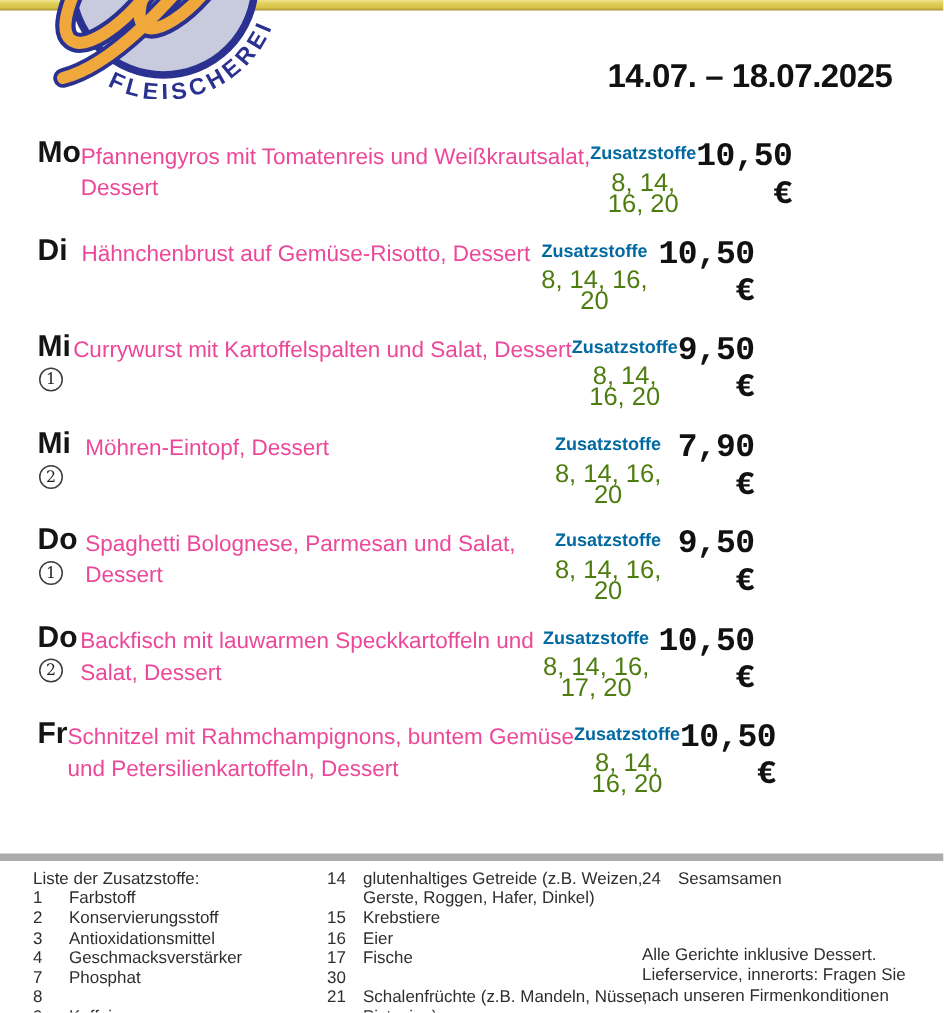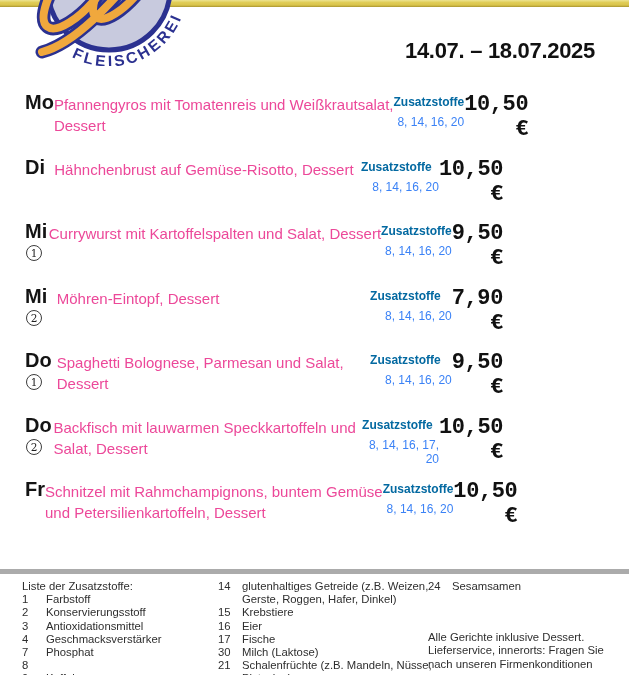--- a/index.html
+++ b/index.html
@@ -44,21 +44,21 @@
   }
   .col-desc {
     width: 352px;
     font-size: 15px; line-height: 21px;
     white-space: pre;
     padding-top: 2px;
     color: #ec4899;
   }
   .col-zusatz { width: 108px; text-align: center; padding-top: 3px; }
   .z-label { font-size: 12px; font-weight: bold; line-height: 14px; color: #0369a1; }
-  .z-nums  { font-size: 12px; line-height: 14px; margin-top: 6px; color: #3b82f6; text-align: right; }
+  .z-nums  { font-size: 17px; line-height: 14px; margin-top: 6px; color: #4d7c0f; }
   .col-price {
     flex: 1;
     padding-right: 38px;
     text-align: right;
     font-size: 22px; font-weight: bold; line-height: 25px;
     letter-spacing: -0.4px;
     color: #111;
     font-family: Liberation Mono, monospace;
   }
 
@@ -244,21 +244,20 @@
   <div class="f-item">
     <span class="f-num">16</span>
     <span class="f-label">Eier</span>
   </div>
   <div class="f-item">
     <span class="f-num">17</span>
     <span class="f-label">Fische</span>
   </div>
   <div class="f-item">
     <span class="f-num">30</span>
-    <span class="f-label">Milch (Laktose)</span>
   </div>
   <div class="f-item">
     <span class="f-num">21</span>
     <span class="f-label">Schalenfrüchte (z.B. Mandeln, Nüsse,
 Pistazien)</span>
   </div>
 </div>
 
 <div class="fcol fcol3">
   <div class="f-item">

